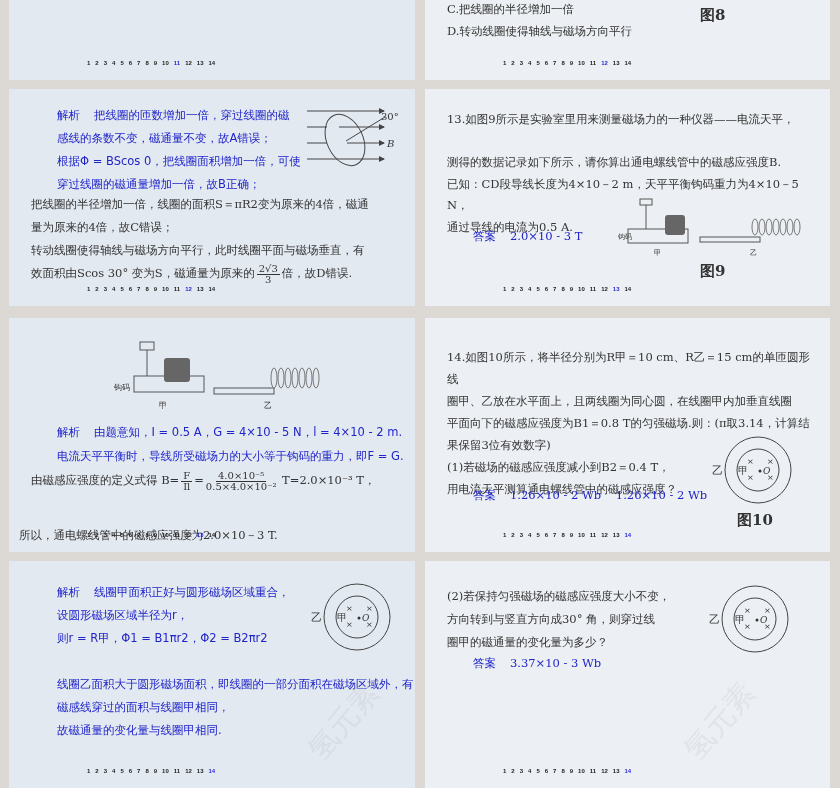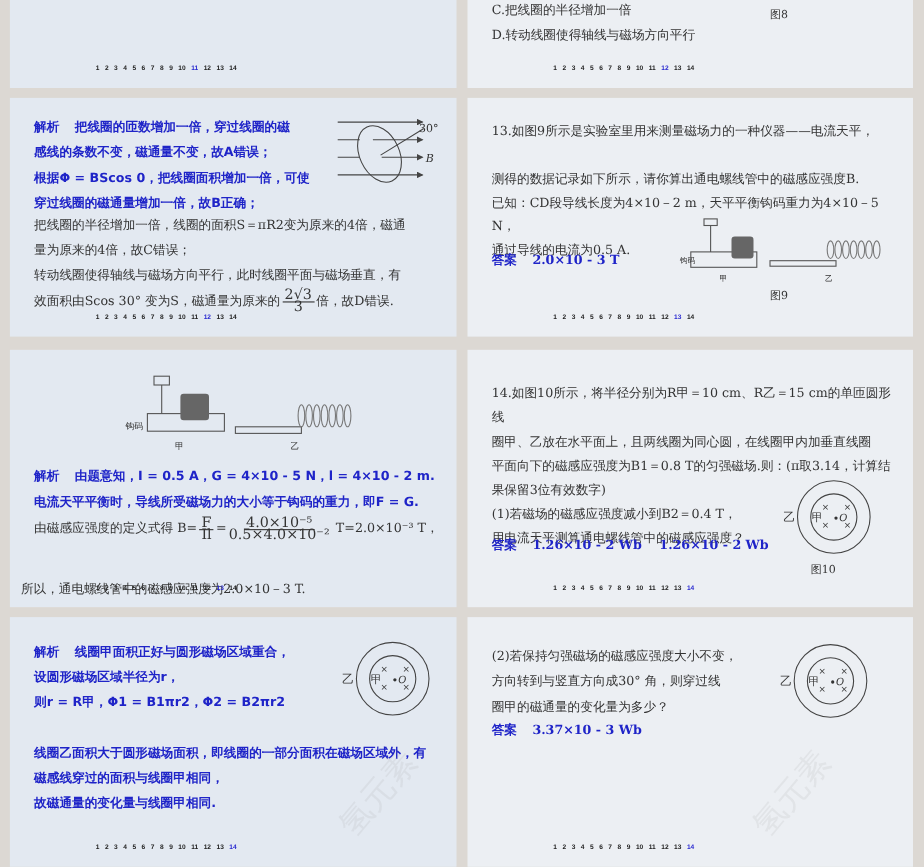--- a/index.html
+++ b/index.html
@@ -18,30 +18,30 @@
   .row2 { top:318px; height:234px; }
   .row3 { top:561px; height:227px; }
 
   .pager {
     position:absolute; left:78px; bottom:14px; font-family:"Liberation Sans", sans-serif;
     font-size:6px; font-weight:bold; color:#222; letter-spacing:0; display:flex; gap:5px;
   }
   .pager span.cur { color:#2a2ad0; }
 
   .txt { position:absolute; font-size:11.5px; line-height:20px; color:#333; }
-  .blue { color:#1f24c8; font-weight:bold; font-family:"DejaVu Sans", "Liberation Sans", sans-serif; }
+  .blue { color:#1f24c8; font-weight:normal; font-family:"DejaVu Sans", "Liberation Sans", sans-serif;margin-left:26px; }
   .lbl { margin-right:14px; }
   .answer { font-family:"DejaVu Serif", serif; }
-  .cap { position:absolute; font-size:10px; font-weight:normal; color:#333; }
+  .cap { position:absolute; font-size:15px; font-weight:bold; color:#333; }
 
   .watermark {
     position:absolute; font-size:30px; color:rgba(150,150,150,0.12); transform:rotate(-50deg);
     font-family:"DejaVu Sans", sans-serif; pointer-events:none;
   }
-  .frac { display:inline-flex; flex-direction:column; align-items:center; vertical-align:middle; font-size:13px; line-height:10px; margin:0 2px; }
+  .frac { display:inline-flex; flex-direction:column; align-items:center; vertical-align:middle; font-size:10px; line-height:10px; margin:0 2px; }
   .frac .num { border-bottom:1px solid #333; padding:0 2px; }
 </style>
 </head>
 <body>
 
 <div class="slide l row0">
   <div class="pager">
       <span>1</span>
       <span>2</span>
       <span>3</span>

